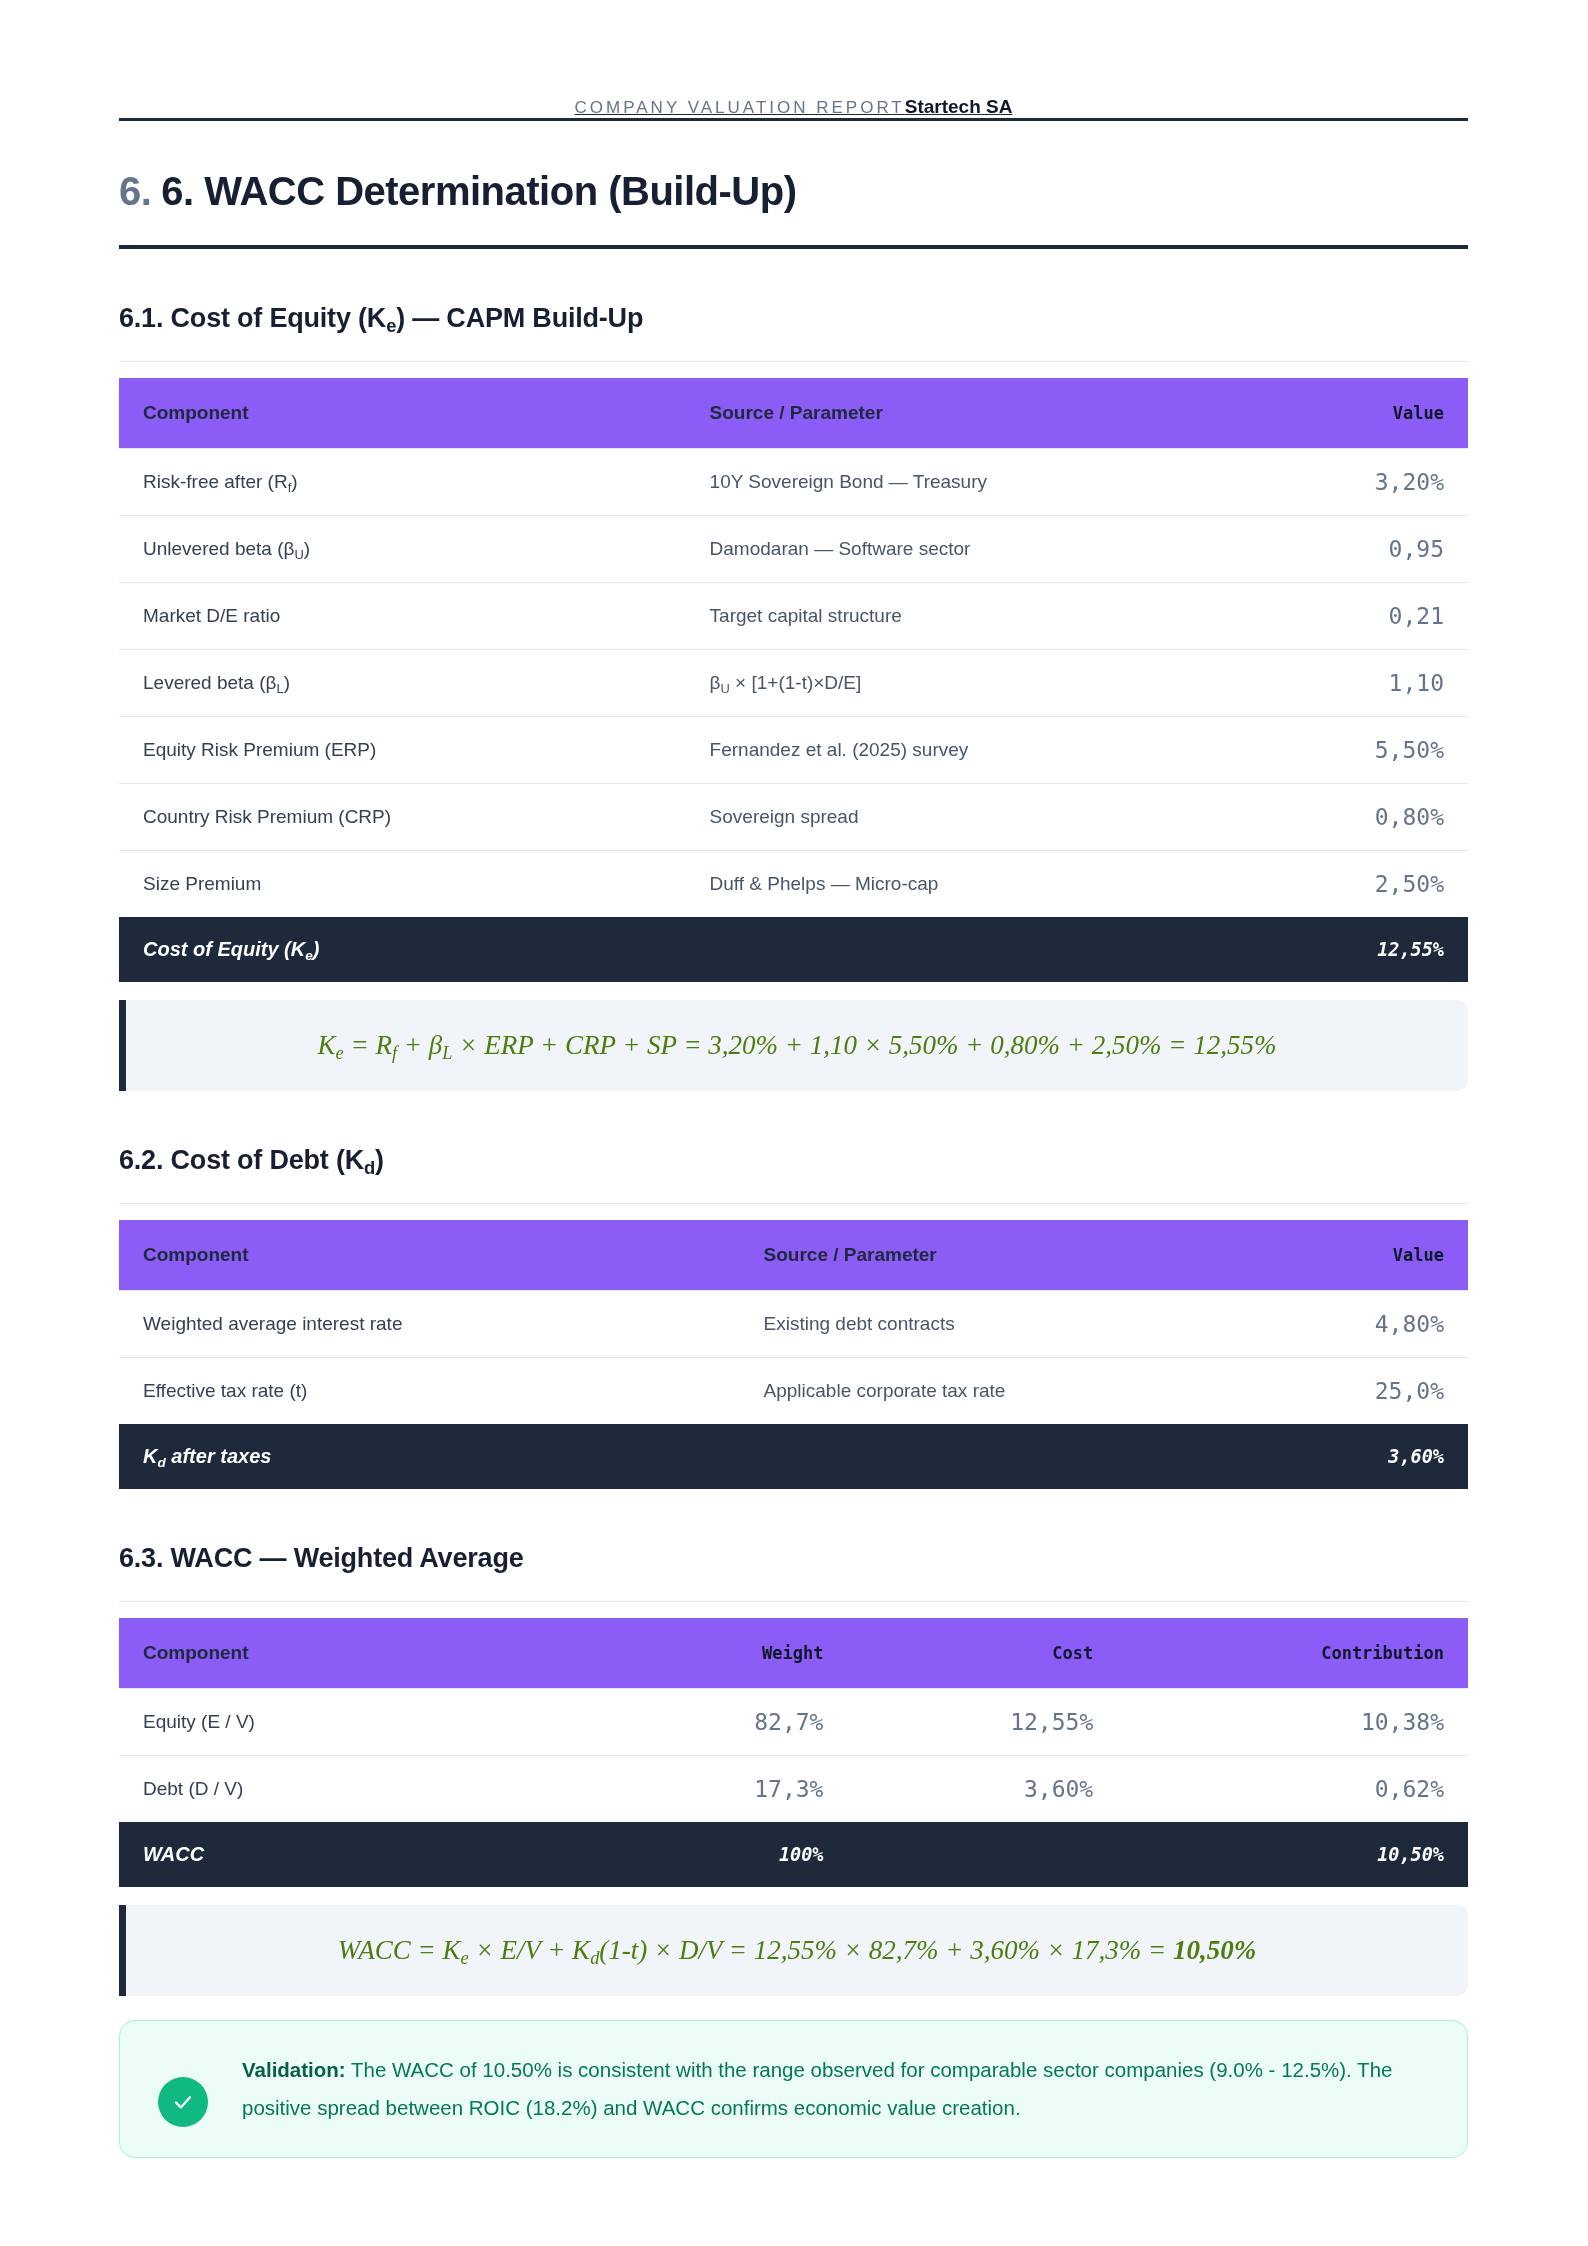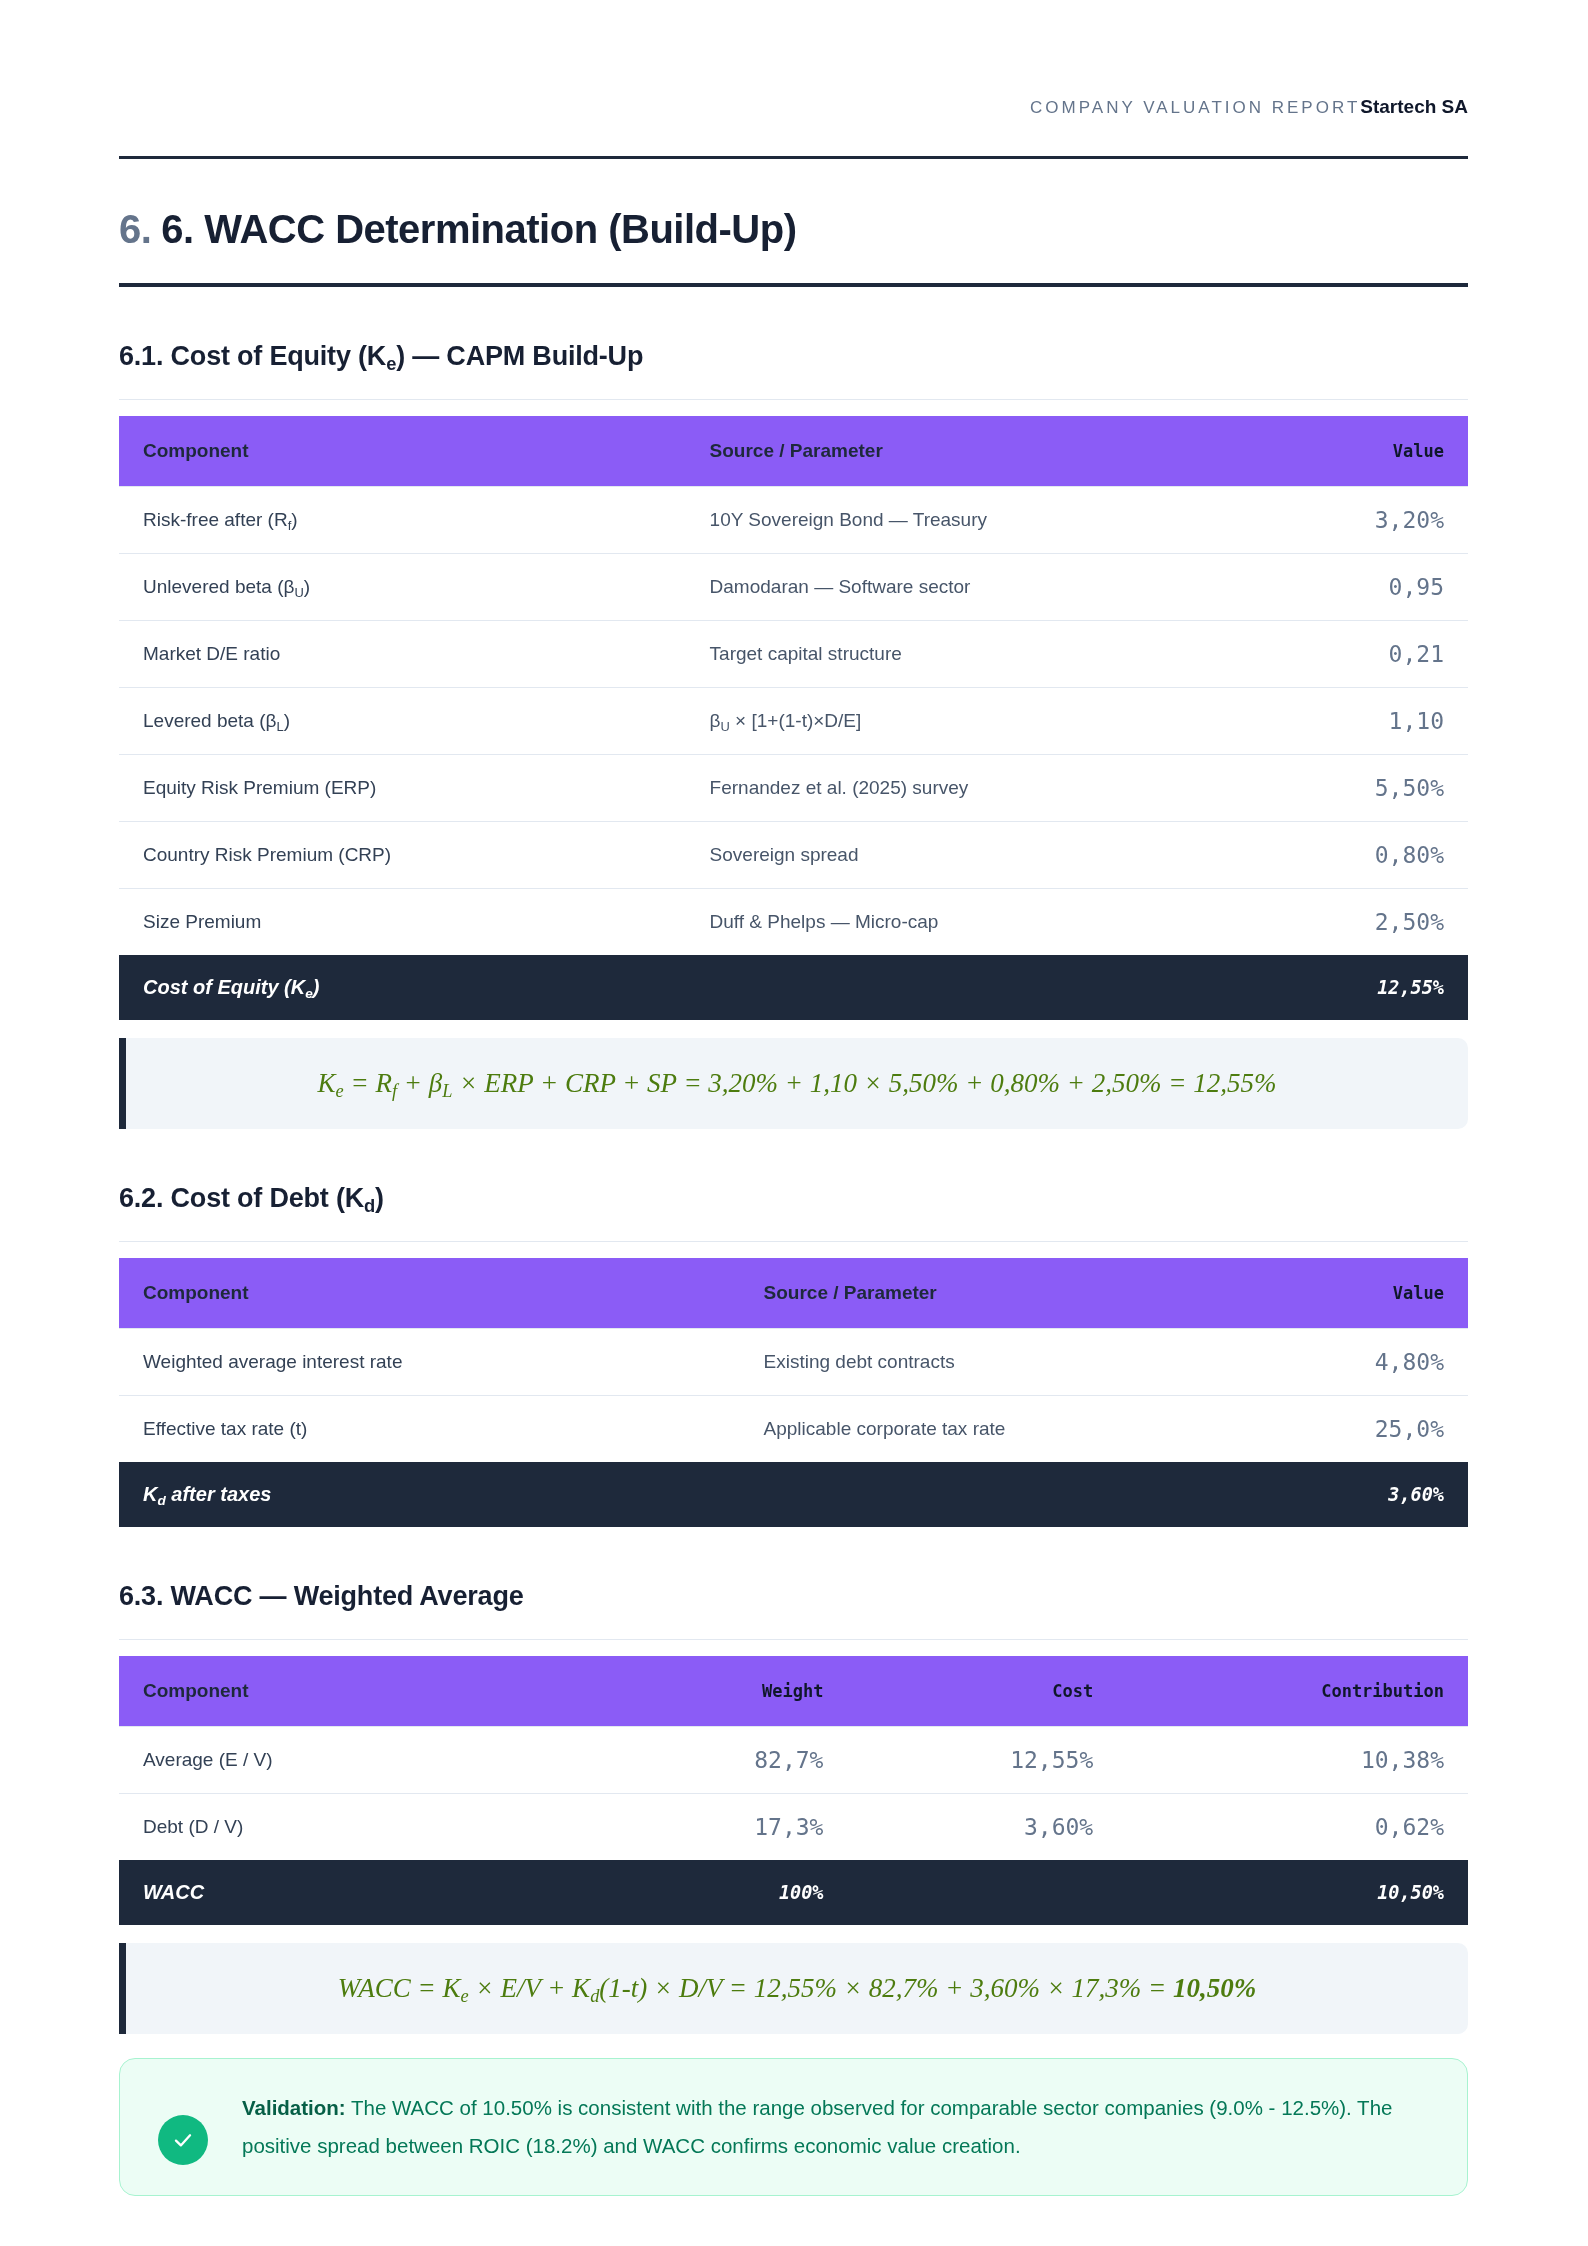--- a/index.html
+++ b/index.html
@@ -9,23 +9,23 @@
     min-height: 2246px;
     margin: 0 auto;
     padding: 96px 120px 26px 119px;
     font-family: "Liberation Sans", sans-serif;
     color: #1e293b;
   }
 
   
   .doc-header {
     display: flex;
-    justify-content: flex-end;
+    justify-content: center;
     align-items: baseline;
-    margin-bottom: 38px;
+    text-decoration: underline;
   }
   .doc-header .report-type {
     font-size: 17px;
     letter-spacing: 3px;
     color: #64748b;
     font-weight: 400;
     text-transform: uppercase;
   }
   .doc-header .company {
     font-size: 19px;
@@ -280,21 +280,21 @@
   <thead>
     <tr>
       <th>Component</th>
       <th class="num">Weight</th>
       <th class="num">Cost</th>
       <th class="num">Contribution</th>
     </tr>
   </thead>
   <tbody>
     <tr>
-      <td><span>Average (E / V)</span></td>
+      <td><span>Equity (E / V)</span></td>
       <td class="num">82,7%</td>
       <td class="num">12,55%</td>
       <td class="num">10,38%</td>
     </tr>
     <tr>
       <td><span>Debt (D / V)</span></td>
       <td class="num">17,3%</td>
       <td class="num">3,60%</td>
       <td class="num">0,62%</td>
     </tr>

